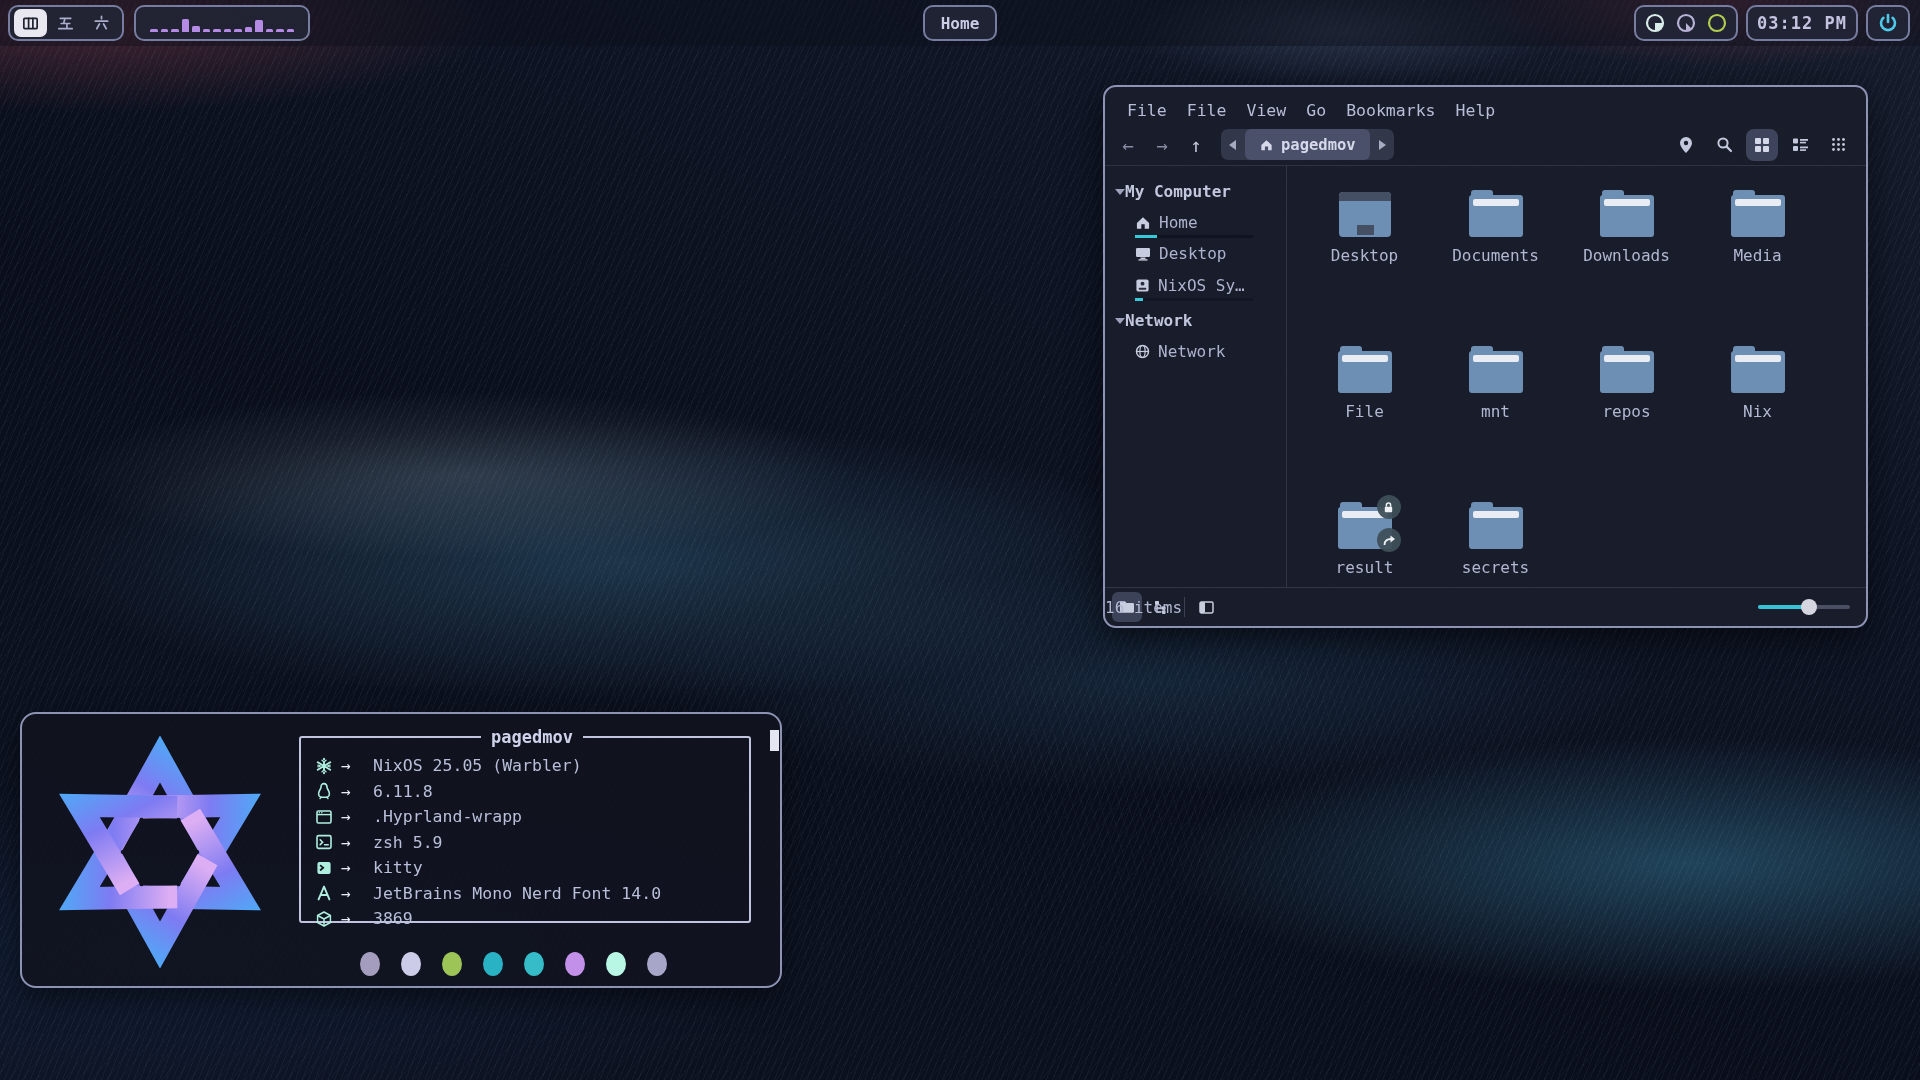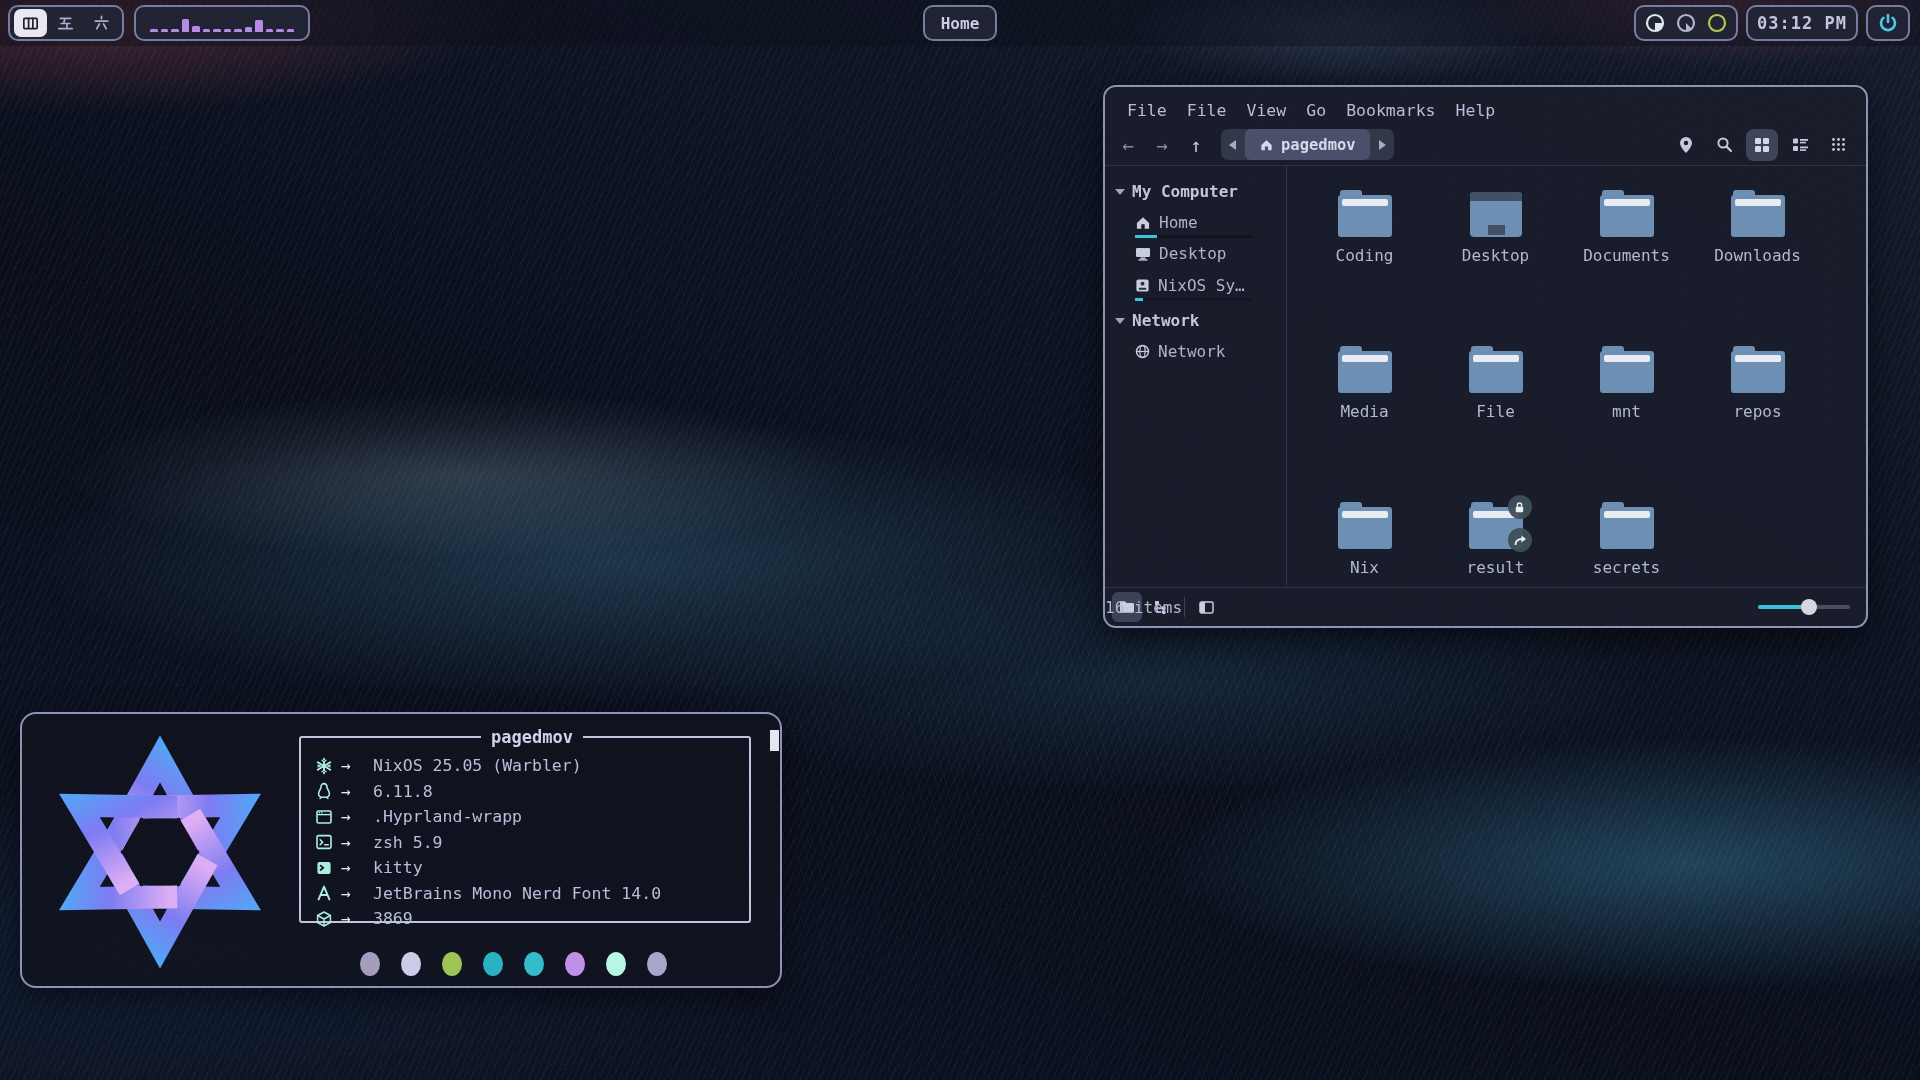--- a/index.html
+++ b/index.html
@@ -68,21 +68,21 @@
   .crumb-arrow { width:24px; height:100%; display:flex; align-items:center; justify-content:center; }
   .crumb-btn { height:31px; background:#4a506a; border-radius:6px; display:flex;
     align-items:center; gap:7px; padding:0 14px; color:#d6d9ea; font-weight:bold; font-size:15.5px; }
   .tool-right { margin-left:auto; display:flex; align-items:center; gap:6px; }
   .tool-ic { width:32px; height:32px; display:flex; align-items:center; justify-content:center;
     border-radius:8px; color:#c3c8dc; }
   .tool-ic.active { background:#3e445c; }
 
   .win-body { flex:1; display:flex; min-height:0; }
   .sidebar { width:182px; flex:none; padding-top:10px; border-right:1px solid rgba(125,132,160,.25); }
-  .sb-group { display:flex; align-items:center; gap:7px; padding:6px 0 6px 10px;
+  .sb-group { display:flex; align-items:center; padding:6px 0 6px 10px;
     color:#c3c7de; font-weight:bold; font-size:16px; }
   .sb-item { display:flex; align-items:center; gap:8px; padding:6px 0 2px 30px;
     color:#aeb4cf; font-size:16px; position:relative; }
   .sb-item .lbl { display:inline-block; }
   .underline { height:3px; margin:1px 0 0 30px; width:118px; display:flex; }
   .underline .teal { background:#35c9da; height:2.5px; }
   .underline .dark { background:#101320; height:2.5px; flex:1; }
 
   .grid { flex:1; display:grid; grid-template-columns:repeat(4,131px); grid-auto-rows:156px;
     padding:16px 0 0 12px; align-content:start; }
@@ -363,28 +363,20 @@
           <circle cx="8" cy="8" r="6.4" fill="none" stroke="#c7ccdf" stroke-width="1.6"></circle>
           <ellipse cx="8" cy="8" rx="2.8" ry="6.4" fill="none" stroke="#c7ccdf" stroke-width="1.3"></ellipse>
           <path d="M1.6 8 H14.4" stroke="#c7ccdf" stroke-width="1.3"></path>
         </svg>
         <span class="lbl">Network</span>
       </div>
     </div>
 
     <div class="grid">
 
-      <div class="cell">
-        <div class="icon-wrap">
-          <div class="folder-tab"></div>
-            <div class="folder-body"></div>
-            <div class="folder-stripe"></div>
-          </div>
-        <div class="name">Coding</div>
-      </div>
 
       <div class="cell">
         <div class="icon-wrap">
           <div class="monitor-body"></div>
             <div class="monitor-top"></div>
             <div class="monitor-stand"></div>
           </div>
         <div class="name">Desktop</div>
       </div>
 

